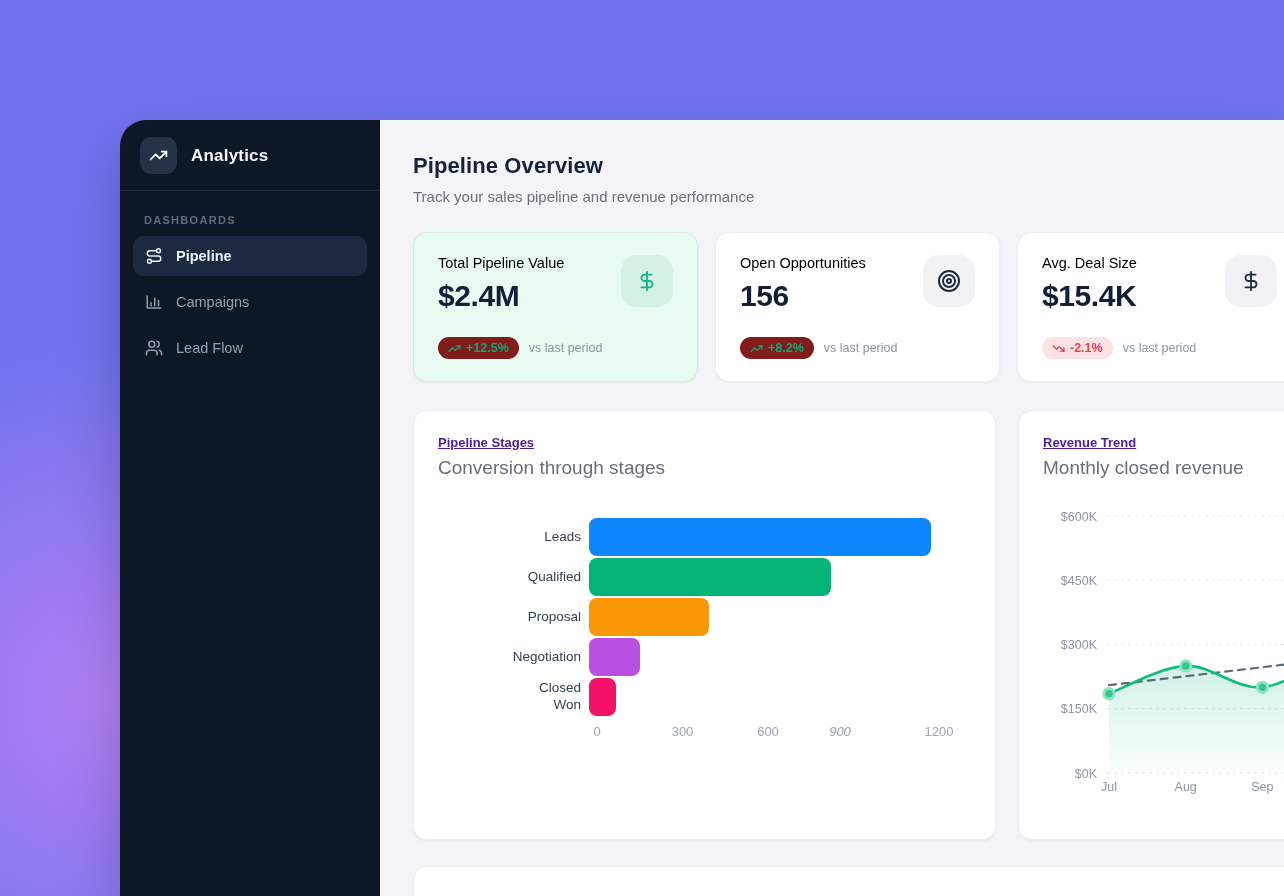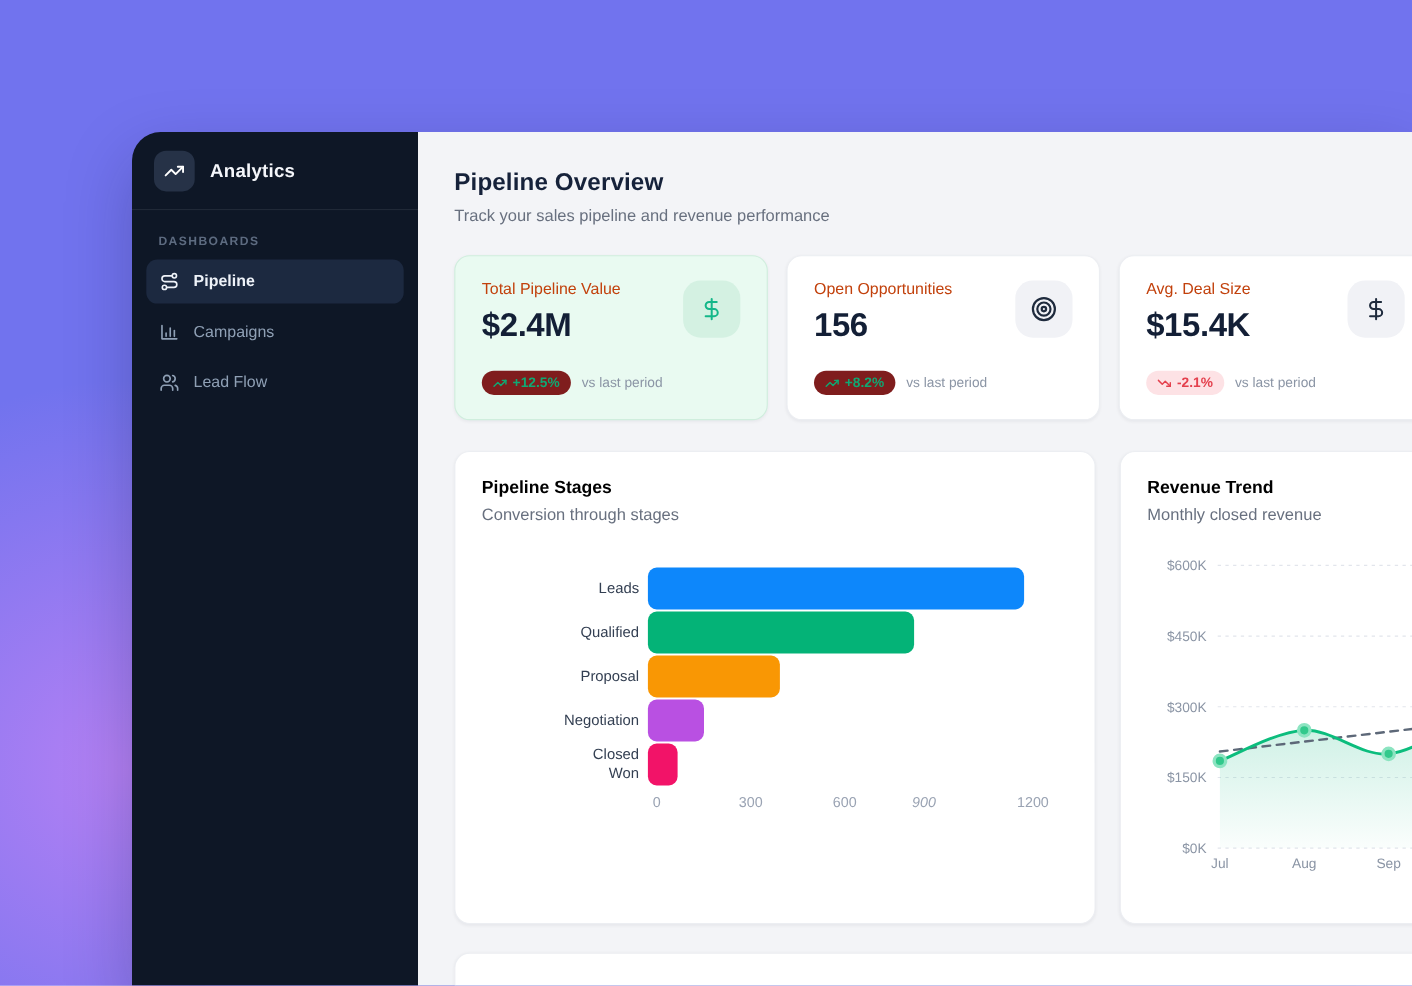--- a/index.html
+++ b/index.html
@@ -29,35 +29,35 @@
   
   .main { flex:1; background:#f3f4f7; padding:33px 0 0 33px; overflow:hidden; position:relative; }
   .page-title { font-size:22px; font-weight:700; color:#16223a; letter-spacing:.1px; }
   .page-sub { margin-top:9px; font-size:15px; color:#68707f; }
   .card { background:#fff; border:1px solid #eceef2; border-radius:14px; box-shadow:0 1px 3px rgba(15,23,42,.05); }
   
   .kpi-row { margin-top:27px; display:grid; grid-template-columns:285px 285px 285px; gap:17px; }
   .kpi { height:150px; padding:22px 24px; display:flex; flex-direction:column; justify-content:space-between; }
   .kpi-highlight { background:#e9faf1; border-color:#cfeedd; }
   .kpi-top { display:flex; justify-content:space-between; align-items:flex-start; }
-  .kpi-label { font-size:14.5px; color:#c2410c; }
+  .kpi-label { font-size:14.5px; color:#000000; }
   .kpi-value { margin-top:8px; font-size:30px; font-weight:800; color:#131f36; letter-spacing:-.4px; }
   .kpi-tile { width:52px; height:52px; border-radius:16px; display:flex; align-items:center; justify-content:center; }
   .tile-green { background:#d4f1e2; }
   .tile-gray { background:#f1f2f6; }
   .kpi-foot { display:flex; align-items:center; gap:10px; }
   .badge { display:inline-flex; align-items:center; gap:5px; padding:4px 10px; border-radius:999px; font-size:12.5px; font-weight:700; }
   .badge-up { background:#7f1d1d; color:#0fa873; }
   .badge-down { background:#fde2e5; color:#e4404d;text-align:right; }
   .kpi-suffix { font-size:12.5px; color:#8b95a5; }
   
   .charts-row { margin-top:28px; display:grid; grid-template-columns:583px 285px; gap:22px; }
   .chart-card { height:430px; padding:24px; overflow:hidden; }
-  .chart-title { font-size:16px; font-weight:700; color:#000000; }
-  .chart-sub { margin-top:7px; font-size:15px; color:#68707f; }
+  .chart-title { font-size:13px; font-weight:700; color:#4c1d95;text-decoration:underline; }
+  .chart-sub { margin-top:7px; font-size:19px; color:#68707f; }
   
   .stage-rows { margin-top:45px; }
   .bar-row { display:flex; align-items:center; margin-bottom:14px; height:26px; }
   .bar-label { width:151px; flex:0 0 151px; text-align:right; padding-right:8px; font-size:13.5px; color:#333f52; line-height:1.25; white-space:pre-line; }
   .bar-track { width:342px; flex:0 0 342px; height:38px; position:relative; }
   .bar-fill { position:absolute; left:0; top:0; height:38px; border-radius:8px; }
   .bar-axis { position:relative; margin-left:159px; height:20px; margin-top:8px; }
   .bar-axis span { position:absolute; transform:translateX(-50%); font-size:13px; color:#9aa3b3; }
   
   .plot { position:relative; margin-top:26px; width:320px; height:300px; }

